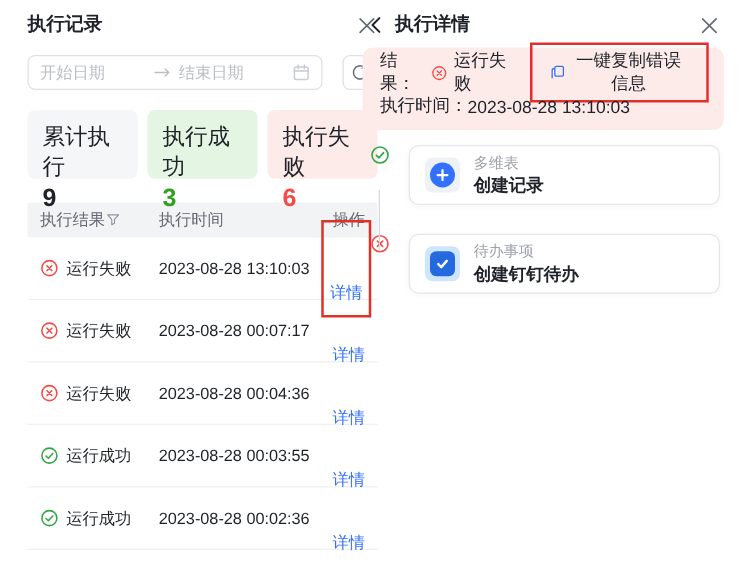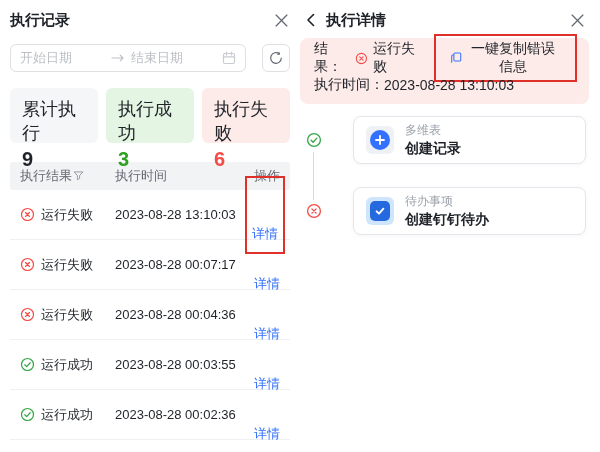--- a/index.html
+++ b/index.html
@@ -1,21 +1,21 @@
 <!DOCTYPE html>
 <html style="--accent-blue: #3370ff; --danger-red: #f54a45; --success-green: #32a645; --success-num-green: #2ea121; --annotation-red: #e0302a; --result-box-bg: #fdebe9; --neutral-card-bg: #f5f6f7; --success-card-bg: #e4f6e3; --danger-card-bg: #fdebe9;"><head>
 <meta charset="utf-8">
 <style>
   * { box-sizing: border-box; }
   html, body { margin:0; padding:0; width:600px; height:452px; overflow:hidden; background:#fff;
     font-family:"Liberation Sans","DejaVu Sans",sans-serif; color:#1f2329; }
   .app { position:relative; width:600px; height:452px; background:#fff; }
   .panel { position:absolute; top:0; height:452px; width:300px; padding:10px; }
-  .panel-left { left:0; }
-  .panel-right { left:296px; }
+  .panel-left { left:12px; }
+  .panel-right { left:286px; }
 
   
   .panel-header { display:flex; align-items:center; height:20px; }
   .panel-title { font-size:15px; font-weight:bold; margin:0; line-height:20px; }
   .icon-btn { background:none; border:none; padding:0; margin-left:auto; cursor:pointer;
     display:flex; align-items:center; justify-content:center; width:18px; height:18px; }
   .back-btn { background:none; border:none; padding:0; margin-right:6px; cursor:pointer;
     display:flex; align-items:center; width:14px; height:14px; }
 
   
@@ -65,21 +65,21 @@
   .result-line + .result-line { margin-top:6px; height:18px; }
   .result-label { color:#1f2329; }
   .result-status { margin-left:5px; }
   .copy-wrap { margin-left:13px; display:inline-flex; padding:4px 14px; background:transparent; }
   .copy-btn { background:none; border:none; padding:0; display:flex; align-items:center; gap:3px;
     font-size:14px; color:#1f2329; cursor:pointer; font-family:inherit; }
   .status-inline { display:flex; align-items:center; gap:5px; }
 
   
   .timeline { margin-top:12px; position:relative; }
-  .step { display:flex; align-items:center;gap:16px; }
+  .step { display:flex; align-items:flex-start; }
   .step + .step { margin-top:23px; }
   .rail { width:16px; display:flex; justify-content:center; margin-right:15px; flex:none; }
   .connector { position:absolute; left:7px; top:36px; width:1px; height:48px; background:#d5d8dc; }
   .step-card { flex:1; height:48px; background:#fff; border:1px solid #e5e6eb; border-radius:8px;
     padding:8px 12px; display:flex; align-items:center; gap:11px;
     box-shadow:0 1px 5px rgba(31,35,41,.04); }
   .step-icon { width:28px; height:28px; border-radius:6px; display:flex; align-items:center;
     justify-content:center; flex:none; }
   .step-icon-plus { background:#eef1f6; }
   .plus-circle { width:20px; height:20px; border-radius:50%; background:var(--accent-blue,#3370ff);

